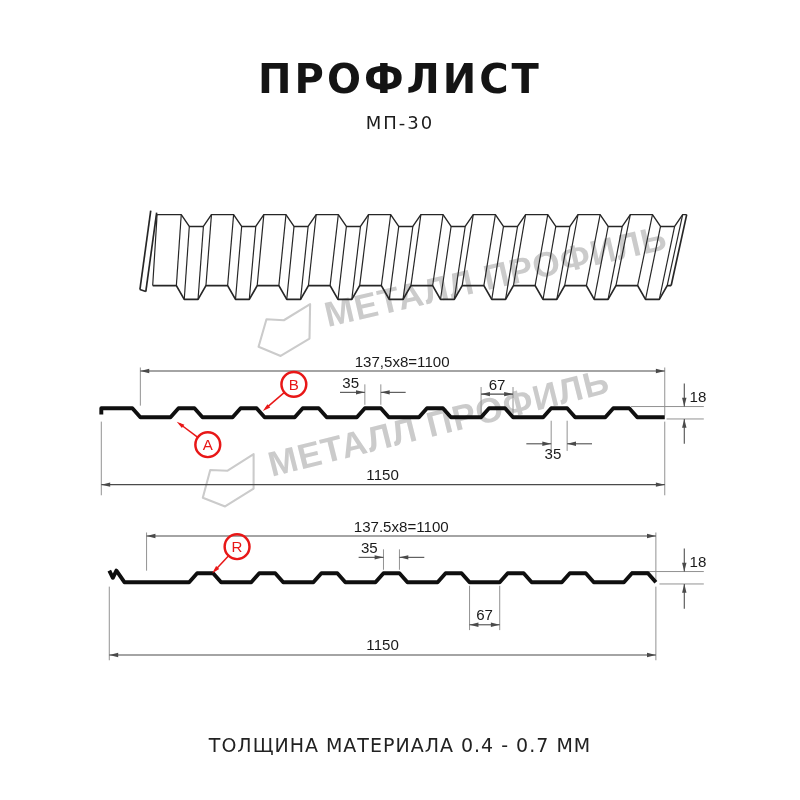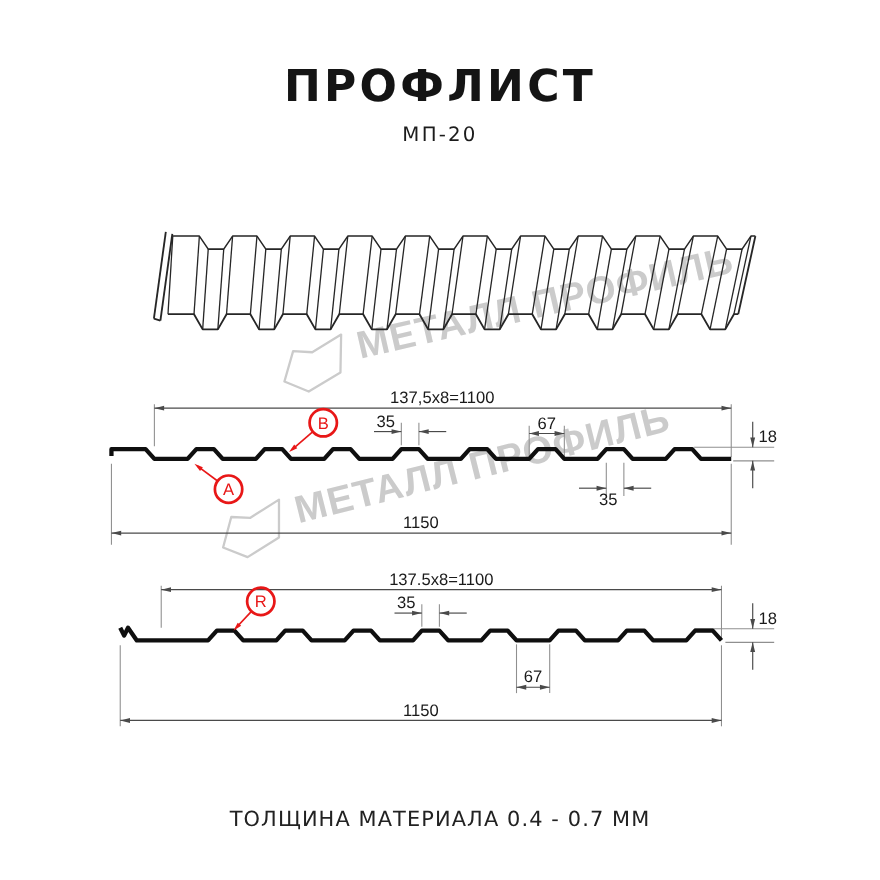--- a/index.html
+++ b/index.html
@@ -39,21 +39,21 @@
            text-anchor:middle;font-weight:500;}
   .iso-f{fill:none;stroke:var(--iso);stroke-width:1.7;stroke-linejoin:round;}
   .iso-b{fill:none;stroke:var(--iso);stroke-width:1.4;stroke-linejoin:round;}
   .iso-t{fill:none;stroke:var(--iso);stroke-width:1.2;}
   .wm-logo{fill:none;stroke:var(--wm);stroke-width:3;stroke-linejoin:round;}
 </style>
 </head>
 <body>
 
 <div class="abs title">ПРОФЛИСТ</div>
-<div class="abs subtitle">МП-20</div>
+<div class="abs subtitle">МП-30</div>
 
 <div class="abs wm" id="wm1">
   <svg width="64" height="58" viewBox="0 0 92 70">
     <polygon class="wm-logo" points="3,46 23,10 47,17 89,3 77,51 31,66"></polygon>
   </svg>
   <span class="wm-text">МЕТАЛЛ ПРОФИЛЬ</span>
 </div>
 
 <div class="abs wm" id="wm2">
   <svg width="64" height="58" viewBox="0 0 92 70">

